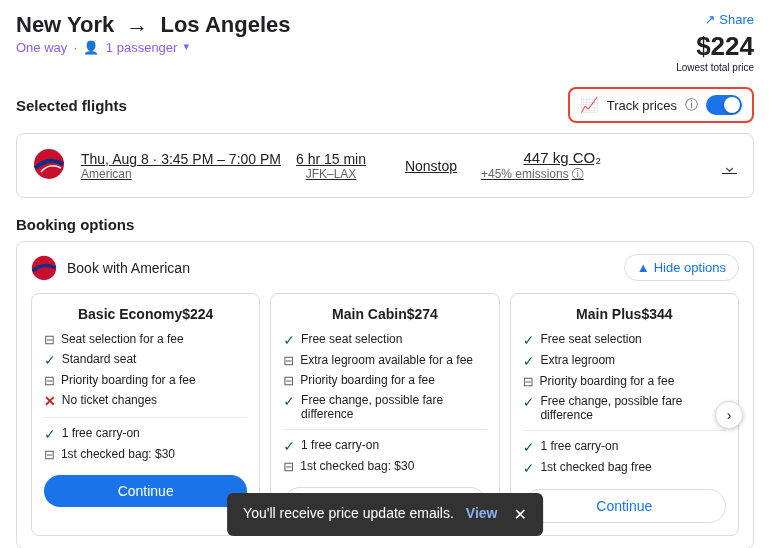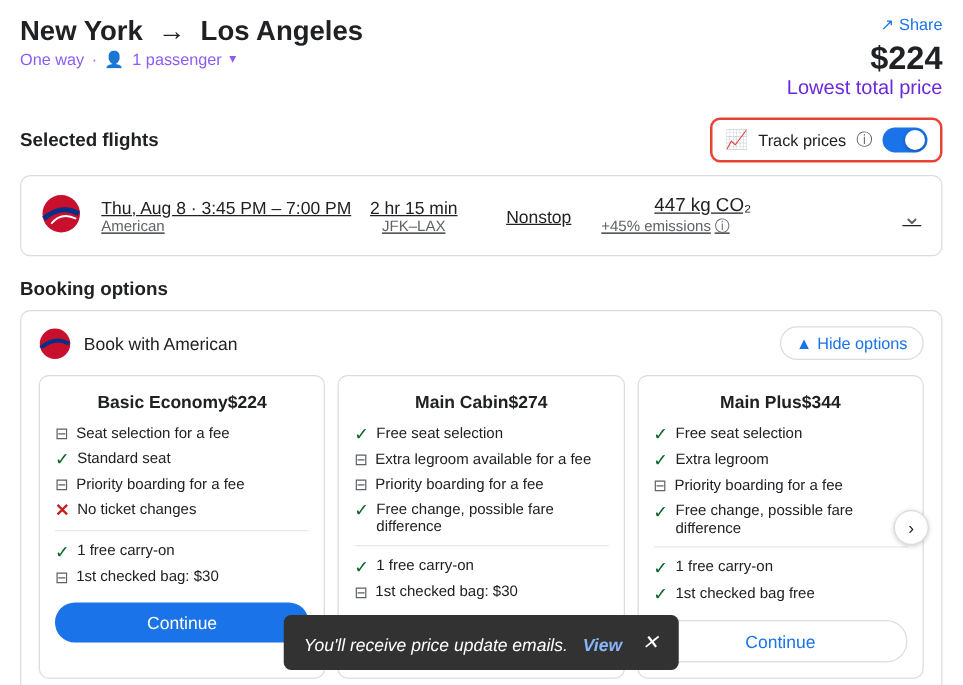--- a/index.html
+++ b/index.html
@@ -5,21 +5,21 @@
     * { box-sizing: border-box; margin: 0; padding: 0; }
     body { font-family: 'Google Sans', Arial, sans-serif; background: #fff; font-size: 14px; color: #202124; width: 770px; min-height: 548px; overflow: hidden; position: relative; }
 
     
     .header { padding: 12px 16px 8px; display: flex; justify-content: space-between; align-items: flex-start; }
     .route-title { font-size: 22px; font-weight: 600; }
     .route-title .arrow { margin: 0 6px; font-weight: 400; }
     .route-sub { font-size: 13px; color: #8b5cf6; margin-top: 2px; display: flex; gap: 6px; }
     .price-block { text-align: right; }
     .price-big { font-size: 26px; font-weight: 600; }
-    .price-label { font-size: 16px; color: #6d28d9; }
+    .price-label { font-size: 10px; color: #0f172a; }
     .share-btn { display: flex; align-items: center; gap: 4px; color: #1a73e8; font-size: 13px; cursor: pointer; justify-content: flex-end; margin-bottom: 4px; }
 
     
     .track-prices-row { display: flex; align-items: center; justify-content: space-between; padding: 6px 16px 6px; }
     .section-title { font-size: 15px; font-weight: 600; }
     .track-prices-box { display: flex; align-items: center; gap: 8px; border: 2px solid #ea4335; border-radius: 8px; padding: 6px 10px; background: #fff; }
     .track-label { font-size: 13px; font-weight: 500; color: #202124; display: flex; align-items: center; gap: 5px; }
     .info-icon { color: #5f6368; font-size: 13px; cursor: pointer; }
     
     .toggle { width: 36px; height: 20px; background: #1a73e8; border-radius: 10px; position: relative; cursor: pointer; }
@@ -60,21 +60,21 @@
     .icon-fee { color: #5f6368; font-size: 13px; }
     .icon-x { color: #c5221f; font-size: 14px; font-weight: 700; }
     .divider-line { border: none; border-top: 1px solid #e8eaed; margin: 8px 0; }
     .continue-btn-blue { width: 100%; background: #1a73e8; color: #fff; border: none; border-radius: 20px; padding: 8px; font-size: 14px; cursor: pointer; margin-top: 8px; }
     .continue-btn-outline { width: 100%; background: #fff; color: #1a73e8; border: 1px solid #dadce0; border-radius: 20px; padding: 8px; font-size: 14px; cursor: pointer; margin-top: 8px; }
 
     
     .scroll-arrow { position: absolute; right: -2px; top: 50%; transform: translateY(-50%); background: #fff; border: 1px solid #dadce0; border-radius: 50%; width: 28px; height: 28px; display: flex; align-items: center; justify-content: center; cursor: pointer; box-shadow: 0 1px 4px rgba(0,0,0,0.2); }
 
     
-    .toast { position: fixed; bottom: 12px; left: 50%; transform: translateX(-50%); background: #323232; color: #fff; border-radius: 6px; padding: 12px 16px; display: flex; align-items: flex-end; gap: 12px; font-size: 14px; z-index: 100; white-space: nowrap; font-style: italic; }
+    .toast { position: fixed; bottom: 12px; left: 50%; transform: translateX(-50%); background: #323232; color: #fff; border-radius: 6px; padding: 12px 16px; display: flex; align-items: flex-start; gap: 12px; font-size: 14px; z-index: 100; white-space: nowrap; }
     .toast-view { color: #8ab4f8; font-weight: 600; cursor: pointer; }
     .toast-close { color: #fff; cursor: pointer; margin-left: 4px; font-size: 16px; }
   </style>
 </head>
 <body>
 
 <div class="header">
   <div>
     <div class="route-title">
       <span>New York</span>
@@ -120,21 +120,21 @@
       <path d="M2 20 Q16 8 30 16" stroke="#003087" stroke-width="4" fill="none"></path>
       <path d="M8 24 Q16 14 28 20" stroke="#fff" stroke-width="1.5" fill="none"></path>
     </svg>
   </div>
   <div class="flight-info">
     <div style="min-width:170px;">
       <div class="flight-time">Thu, Aug 8 · 3:45 PM – 7:00 PM</div>
       <div class="flight-airline">American</div>
     </div>
     <div class="flight-duration">
-      <div class="dur">2 hr 15 min</div>
+      <div class="dur">6 hr 15 min</div>
       <div class="route">JFK–LAX</div>
     </div>
     <div class="flight-stops">Nonstop</div>
     <div class="flight-emissions">
       <div class="em">447 kg CO₂</div>
       <div class="em-sub">
         <span>+45% emissions</span>
         <span style="cursor:pointer;">ⓘ</span>
       </div>
     </div>

